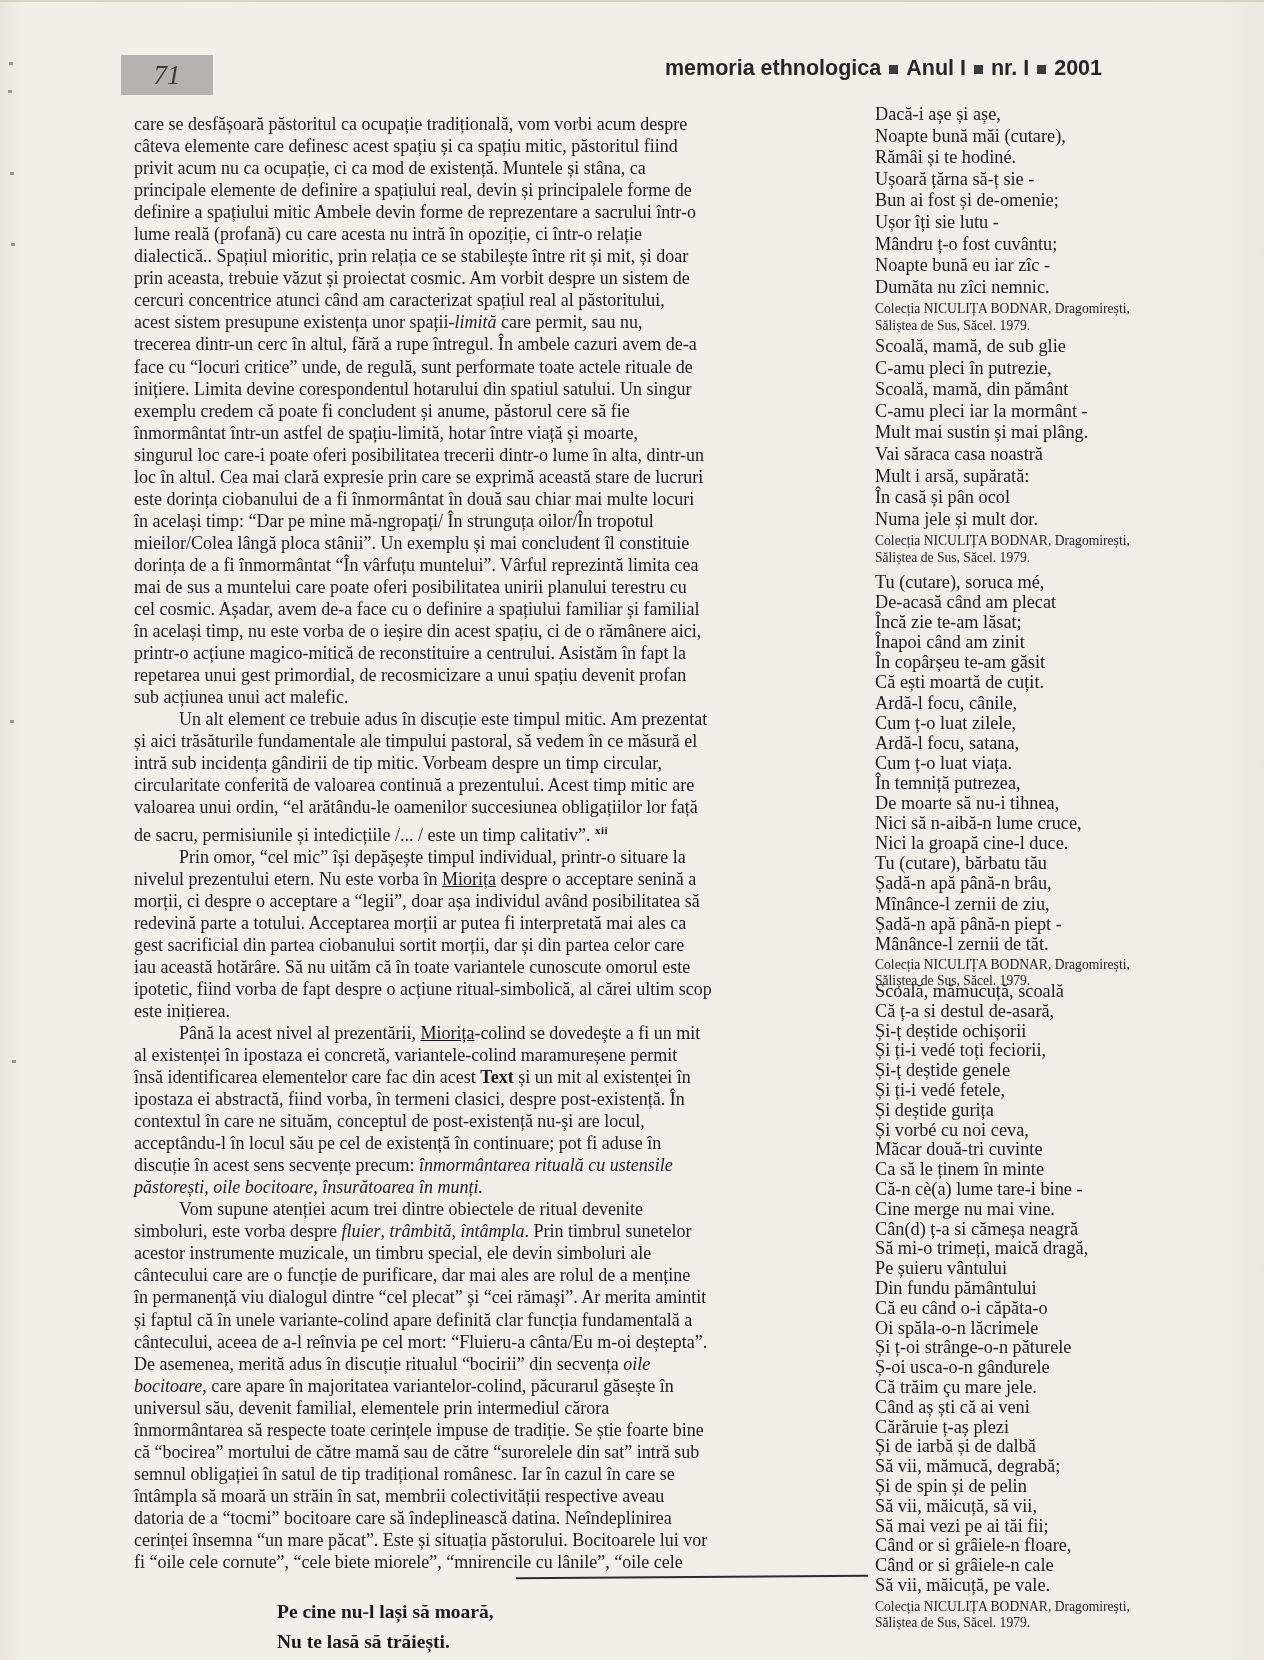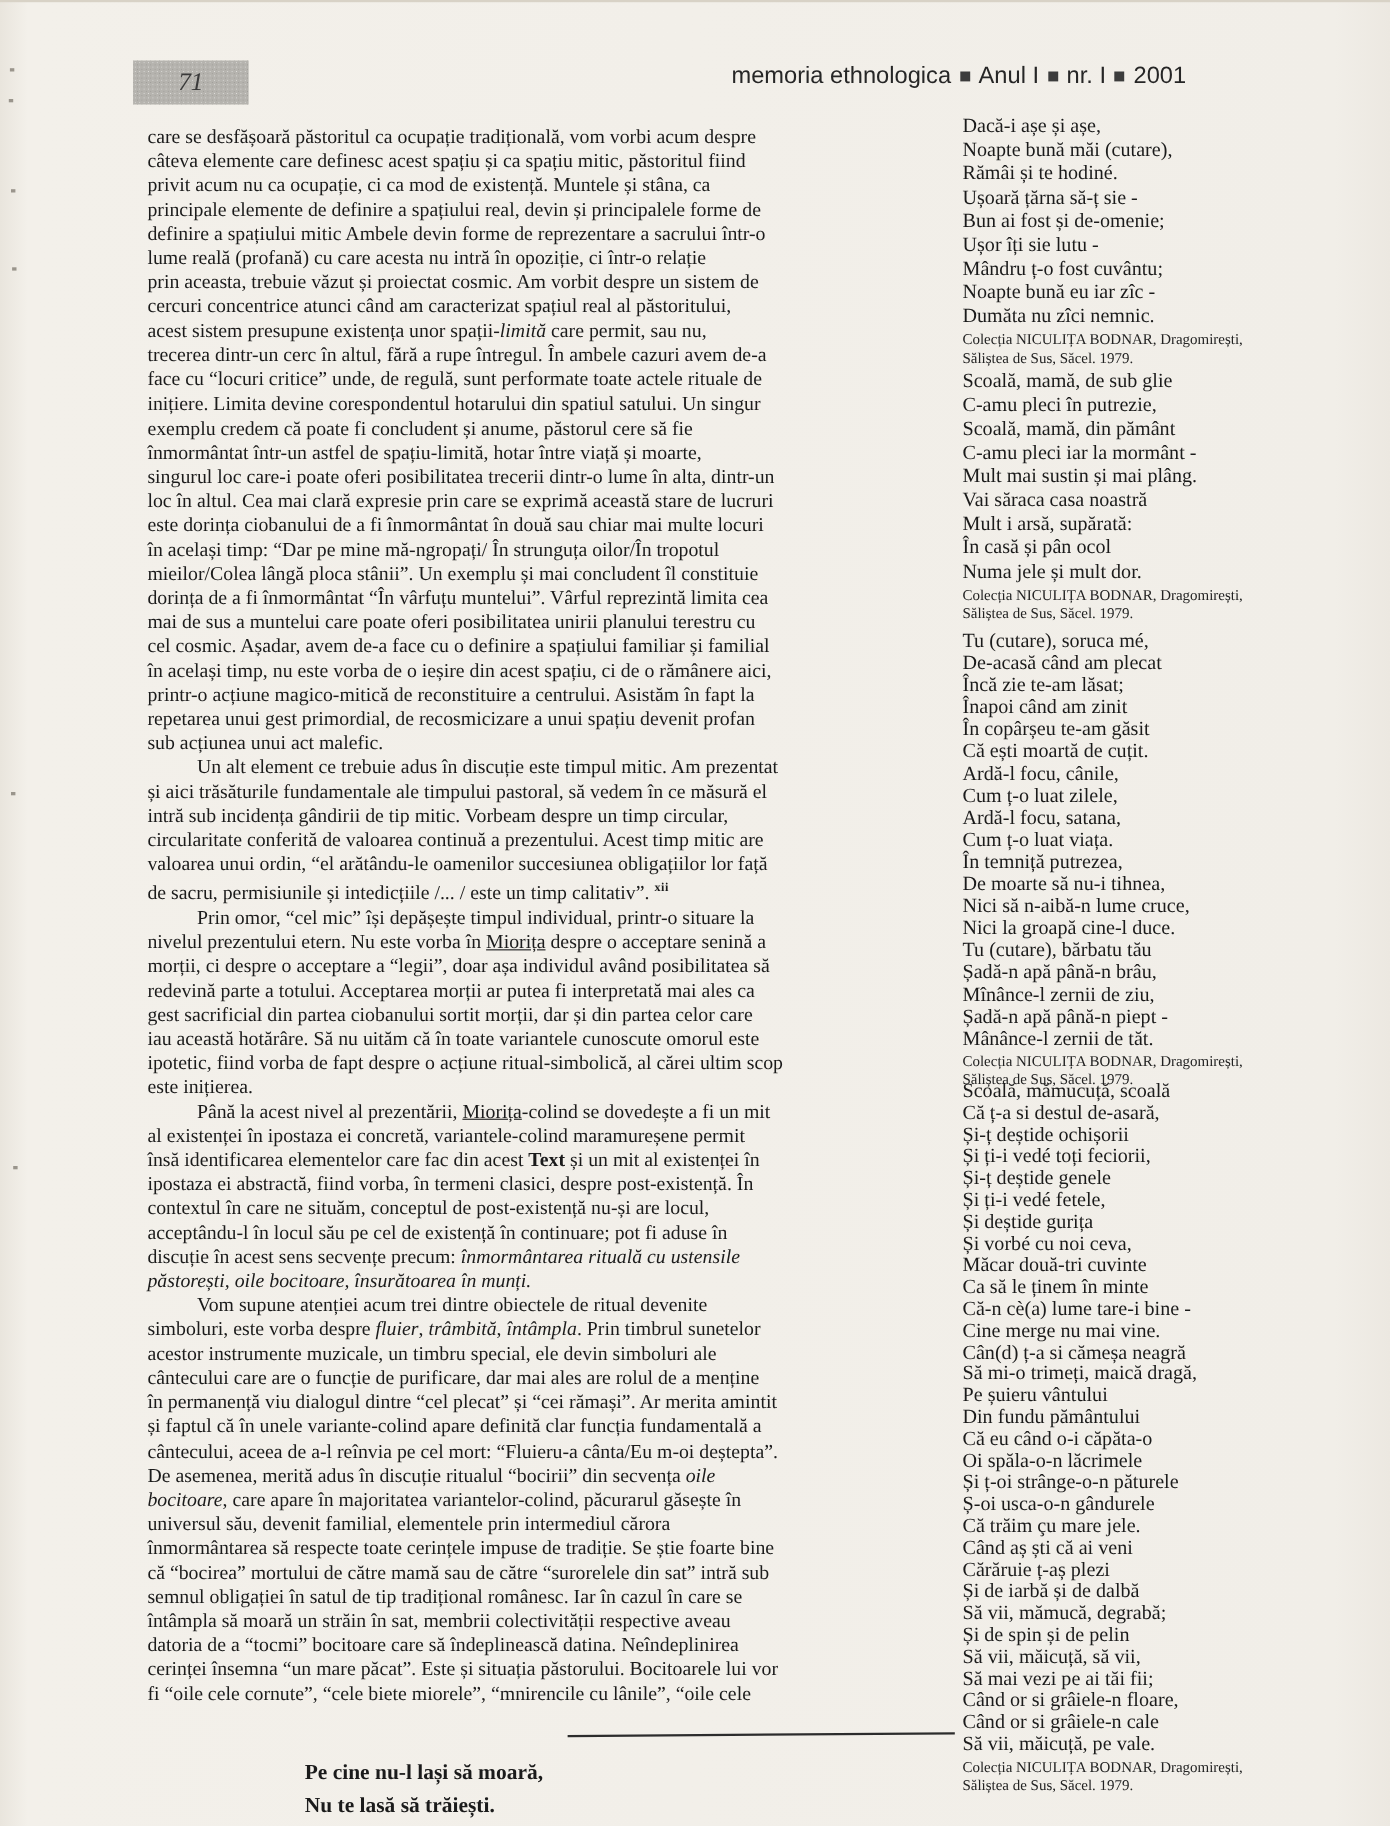--- a/index.html
+++ b/index.html
@@ -7,32 +7,32 @@
     width:1264px;height:1660px;position:relative;overflow:hidden;
     background:linear-gradient(90deg,#e9e5dd 0,#f3f0ea 2%,#f1eee8 96%,#ece8e1 100%);
     font-family:"Liberation Serif","DejaVu Serif",serif;
     color:#1b1b1b;
   }
   .page{position:absolute;inset:0;}
   .scan-edge{position:absolute;left:0;top:0;width:100%;height:2px;background:#d8d2c6;}
 
   
   .pagenum-box{
-    position:absolute;left:121px;top:55px;width:105px;height:40px;
+    position:absolute;left:121px;top:55px;width:92px;height:40px;
     background-color:#b5b3ae;
     background-image:radial-gradient(rgba(255,255,255,.55) 22%,transparent 23%),
                      radial-gradient(rgba(40,40,40,.18) 22%,transparent 23%);
     background-size:4px 4px;background-position:0 0,2px 2px;
     display:flex;align-items:center;justify-content:center;
-    font-style:italic;font-size:23px;color:#3a3a3a;
+    font-style:italic;font-size:27px;color:#3a3a3a;
   }
   .journal-header{
     position:absolute;left:665px;top:56px;
     font-family:"Liberation Sans","DejaVu Sans",sans-serif;
-    font-weight:normal;font-size:21.5px;color:#262626;white-space:nowrap;
+    font-weight:bold;font-size:21.5px;color:#262626;white-space:nowrap;
   }
   .journal-header .sq{
     display:inline-block;width:9px;height:9px;background:#3c3c3c;margin:0 8px;vertical-align:1px;
   }
 
   
   .main-text{position:absolute;left:134px;top:113px;width:706px;font-size:18px;line-height:22.05px;}
   .main-text .line{white-space:nowrap;}
   .main-text .first{padding-left:45px;}
   .i{font-style:italic;}
@@ -80,20 +80,21 @@
   <div class="journal-header"><span>memoria ethnologica</span><span class="sq"></span><span>Anul I</span><span class="sq"></span><span>nr. I</span><span class="sq"></span><span>2001</span></div>
 
   <div class="main-text">
       <div>
         <div class="line">care se desfășoară păstoritul ca ocupație tradițională, vom vorbi acum despre</div>
         <div class="line">câteva elemente care definesc acest spațiu și ca spațiu mitic, păstoritul fiind</div>
         <div class="line">privit acum nu ca ocupație, ci ca mod de existență. Muntele și stâna, ca</div>
         <div class="line">principale elemente de definire a spațiului real, devin și principalele forme de</div>
         <div class="line">definire a spațiului mitic Ambele devin forme de reprezentare a sacrului într-o</div>
         <div class="line">lume reală (profană) cu care acesta nu intră în opoziție, ci într-o relație</div>
+        <div class="line">dialectică.. Spațiul mioritic, prin relația ce se stabilește între rit și mit, și doar</div>
         <div class="line">prin aceasta, trebuie văzut și proiectat cosmic. Am vorbit despre un sistem de</div>
         <div class="line">cercuri concentrice atunci când am caracterizat spațiul real al păstoritului,</div>
         <div class="line">acest sistem presupune existența unor spații-<span class="i">limită</span> care permit, sau nu,</div>
         <div class="line">trecerea dintr-un cerc în altul, fără a rupe întregul. În ambele cazuri avem de-a</div>
         <div class="line">face cu “locuri critice” unde, de regulă, sunt performate toate actele rituale de</div>
         <div class="line">inițiere. Limita devine corespondentul hotarului din spatiul satului. Un singur</div>
         <div class="line">exemplu credem că poate fi concludent și anume, păstorul cere să fie</div>
         <div class="line">înmormântat într-un astfel de spațiu-limită, hotar între viață și moarte,</div>
         <div class="line">singurul loc care-i poate oferi posibilitatea trecerii dintr-o lume în alta, dintr-un</div>
         <div class="line">loc în altul. Cea mai clară expresie prin care se exprimă această stare de lucruri</div>

